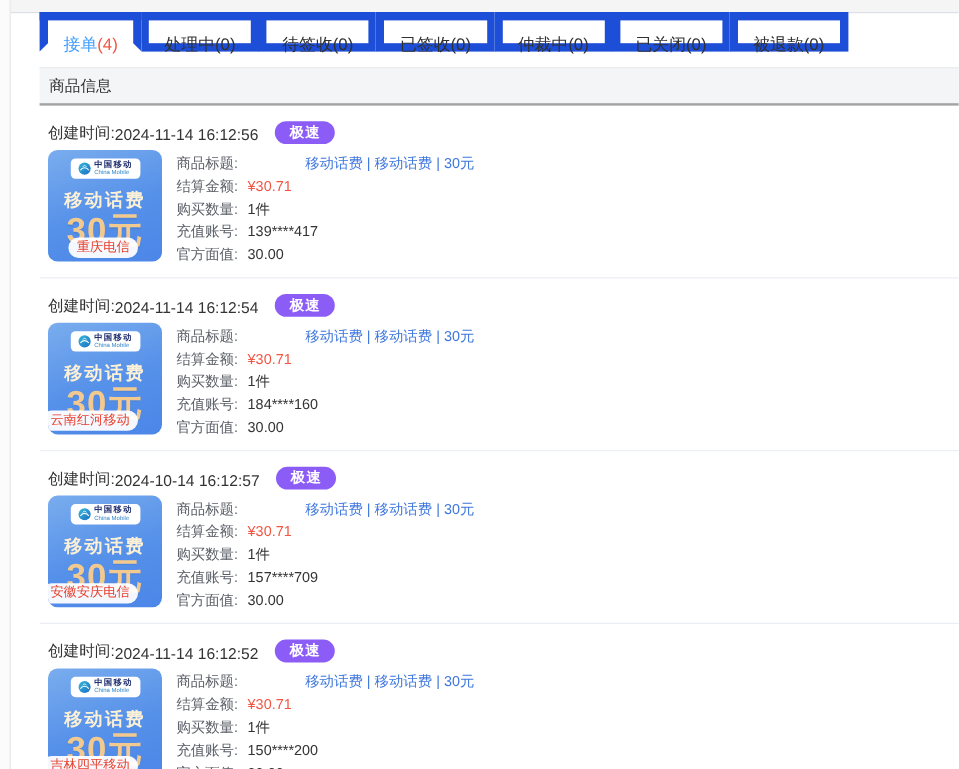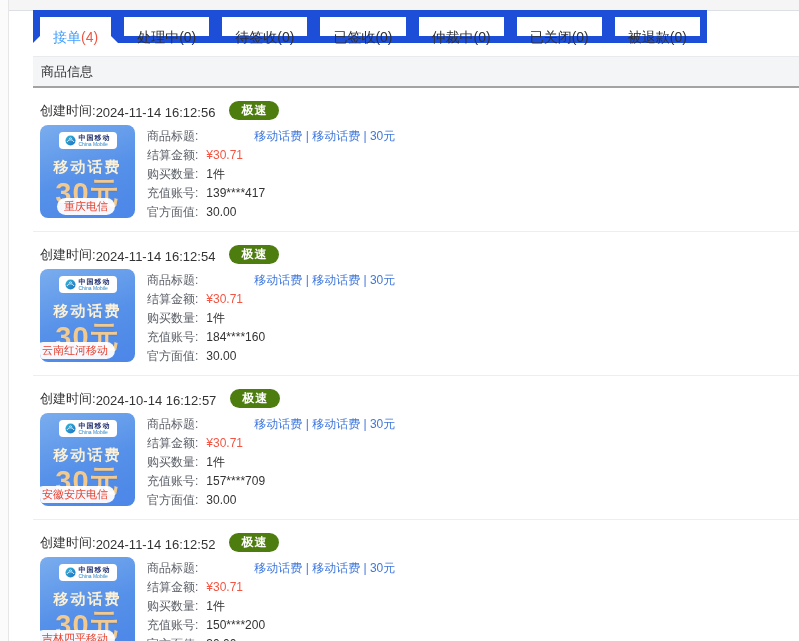--- a/index.html
+++ b/index.html
@@ -20,21 +20,21 @@
 
   
   .panel { margin-left:33px; }
   .panel-header { margin-top:13px; height:32px; line-height:30px; background:#f4f5f7;
     border-top:1px solid #e8eaee; border-bottom:2px solid #a3a3a3; padding-left:8px;
     font-size:13px; color:#303133; }
 
   .card { padding:12px 0 9px 7px; border-bottom:1px solid #ebeef5; }
   .card.last { border-bottom:none; }
   .time-row { display:flex; align-items:flex-end; font-size:13px; color:#333; height:20px; }
-  .badge { margin-left:14px; background:#4d7c0f; color:#fff; font-size:12px; font-weight:bold;
+  .badge { margin-left:14px; background:#8b5cf6; color:#fff; font-size:12px; font-weight:bold;
     height:19px; line-height:19px; padding:0 12px; border-radius:10px; letter-spacing:1px; }
   .card-body { display:flex; margin-top:5px; }
 
   
   .thumb { position:relative; width:95px; height:93px; flex:0 0 95px; border-radius:8px; overflow:hidden;
     background:linear-gradient(160deg,#7aadee 0%,#5590e9 55%,#4c86e8 100%); text-align:center; cursor:pointer; }
   .logo-pill { margin:7px auto 0; width:58px; height:17px; background:#fff; border-radius:4px;
     display:flex; align-items:center; justify-content:center; gap:3px; }
   .logo-text { display:flex; flex-direction:column; line-height:1.1; text-align:left; }
   .logo-cn { font-size:7px; font-weight:bold; color:#1f2e6e; letter-spacing:1px; }

